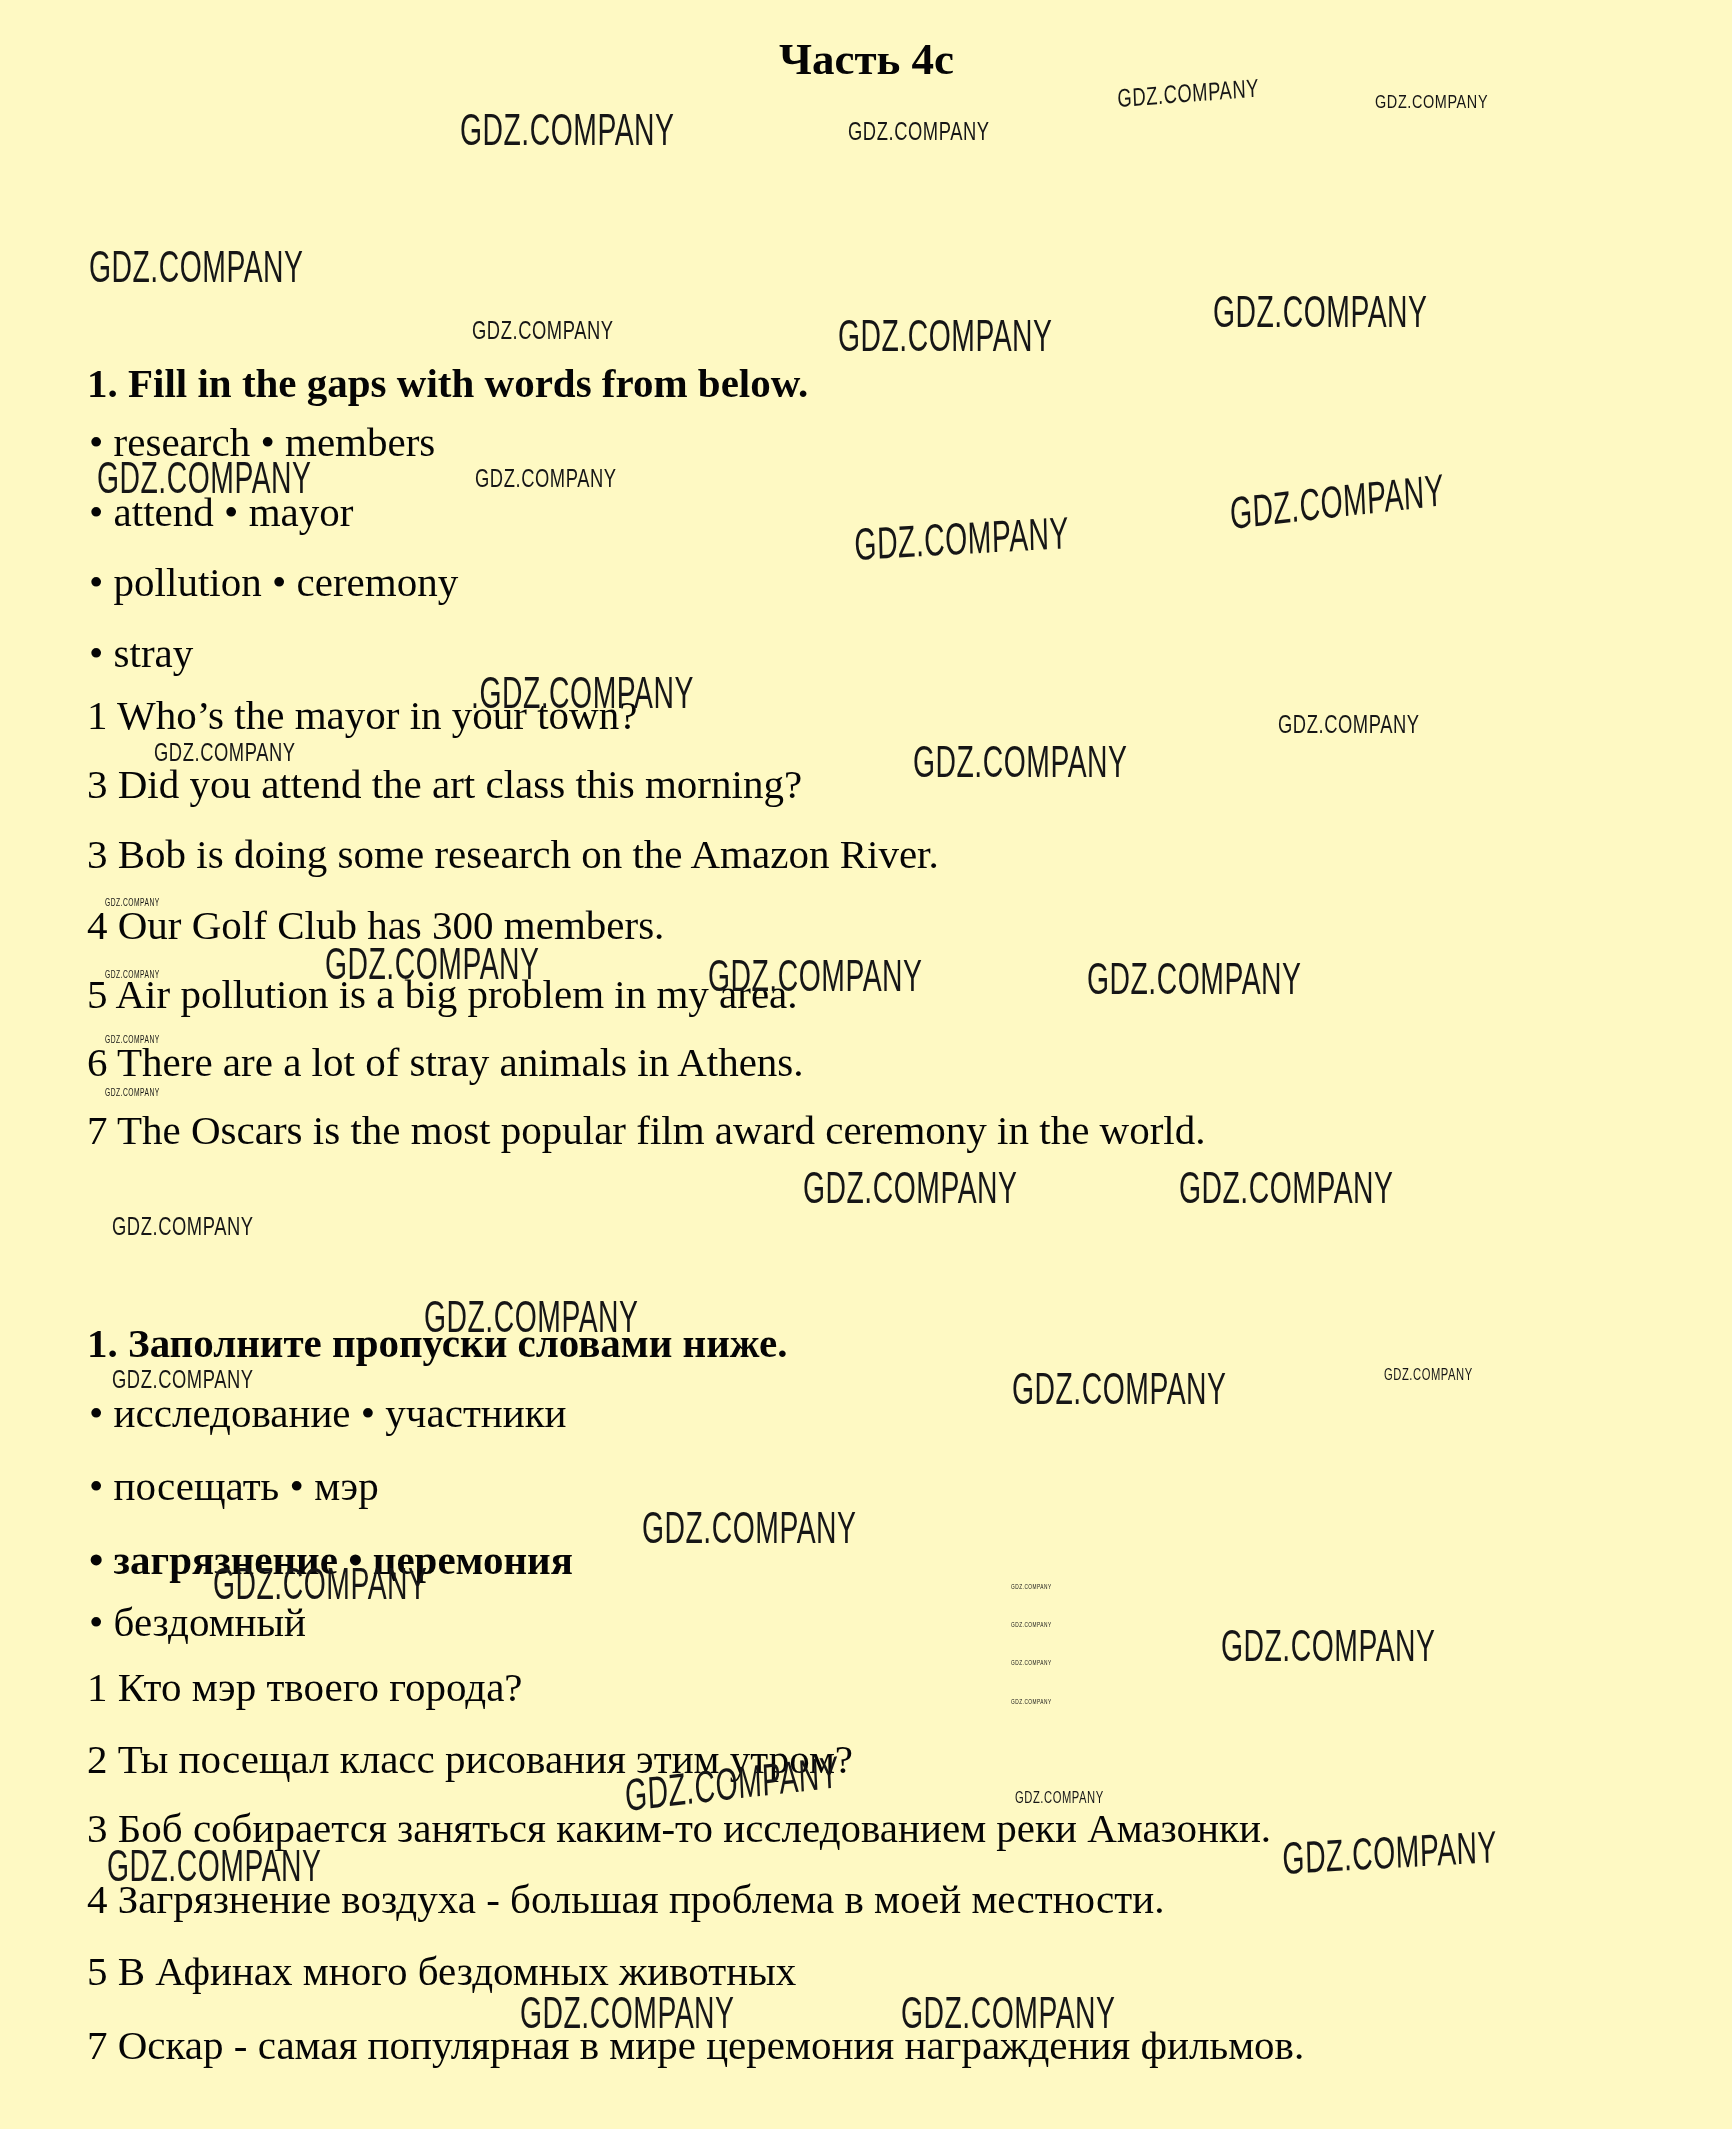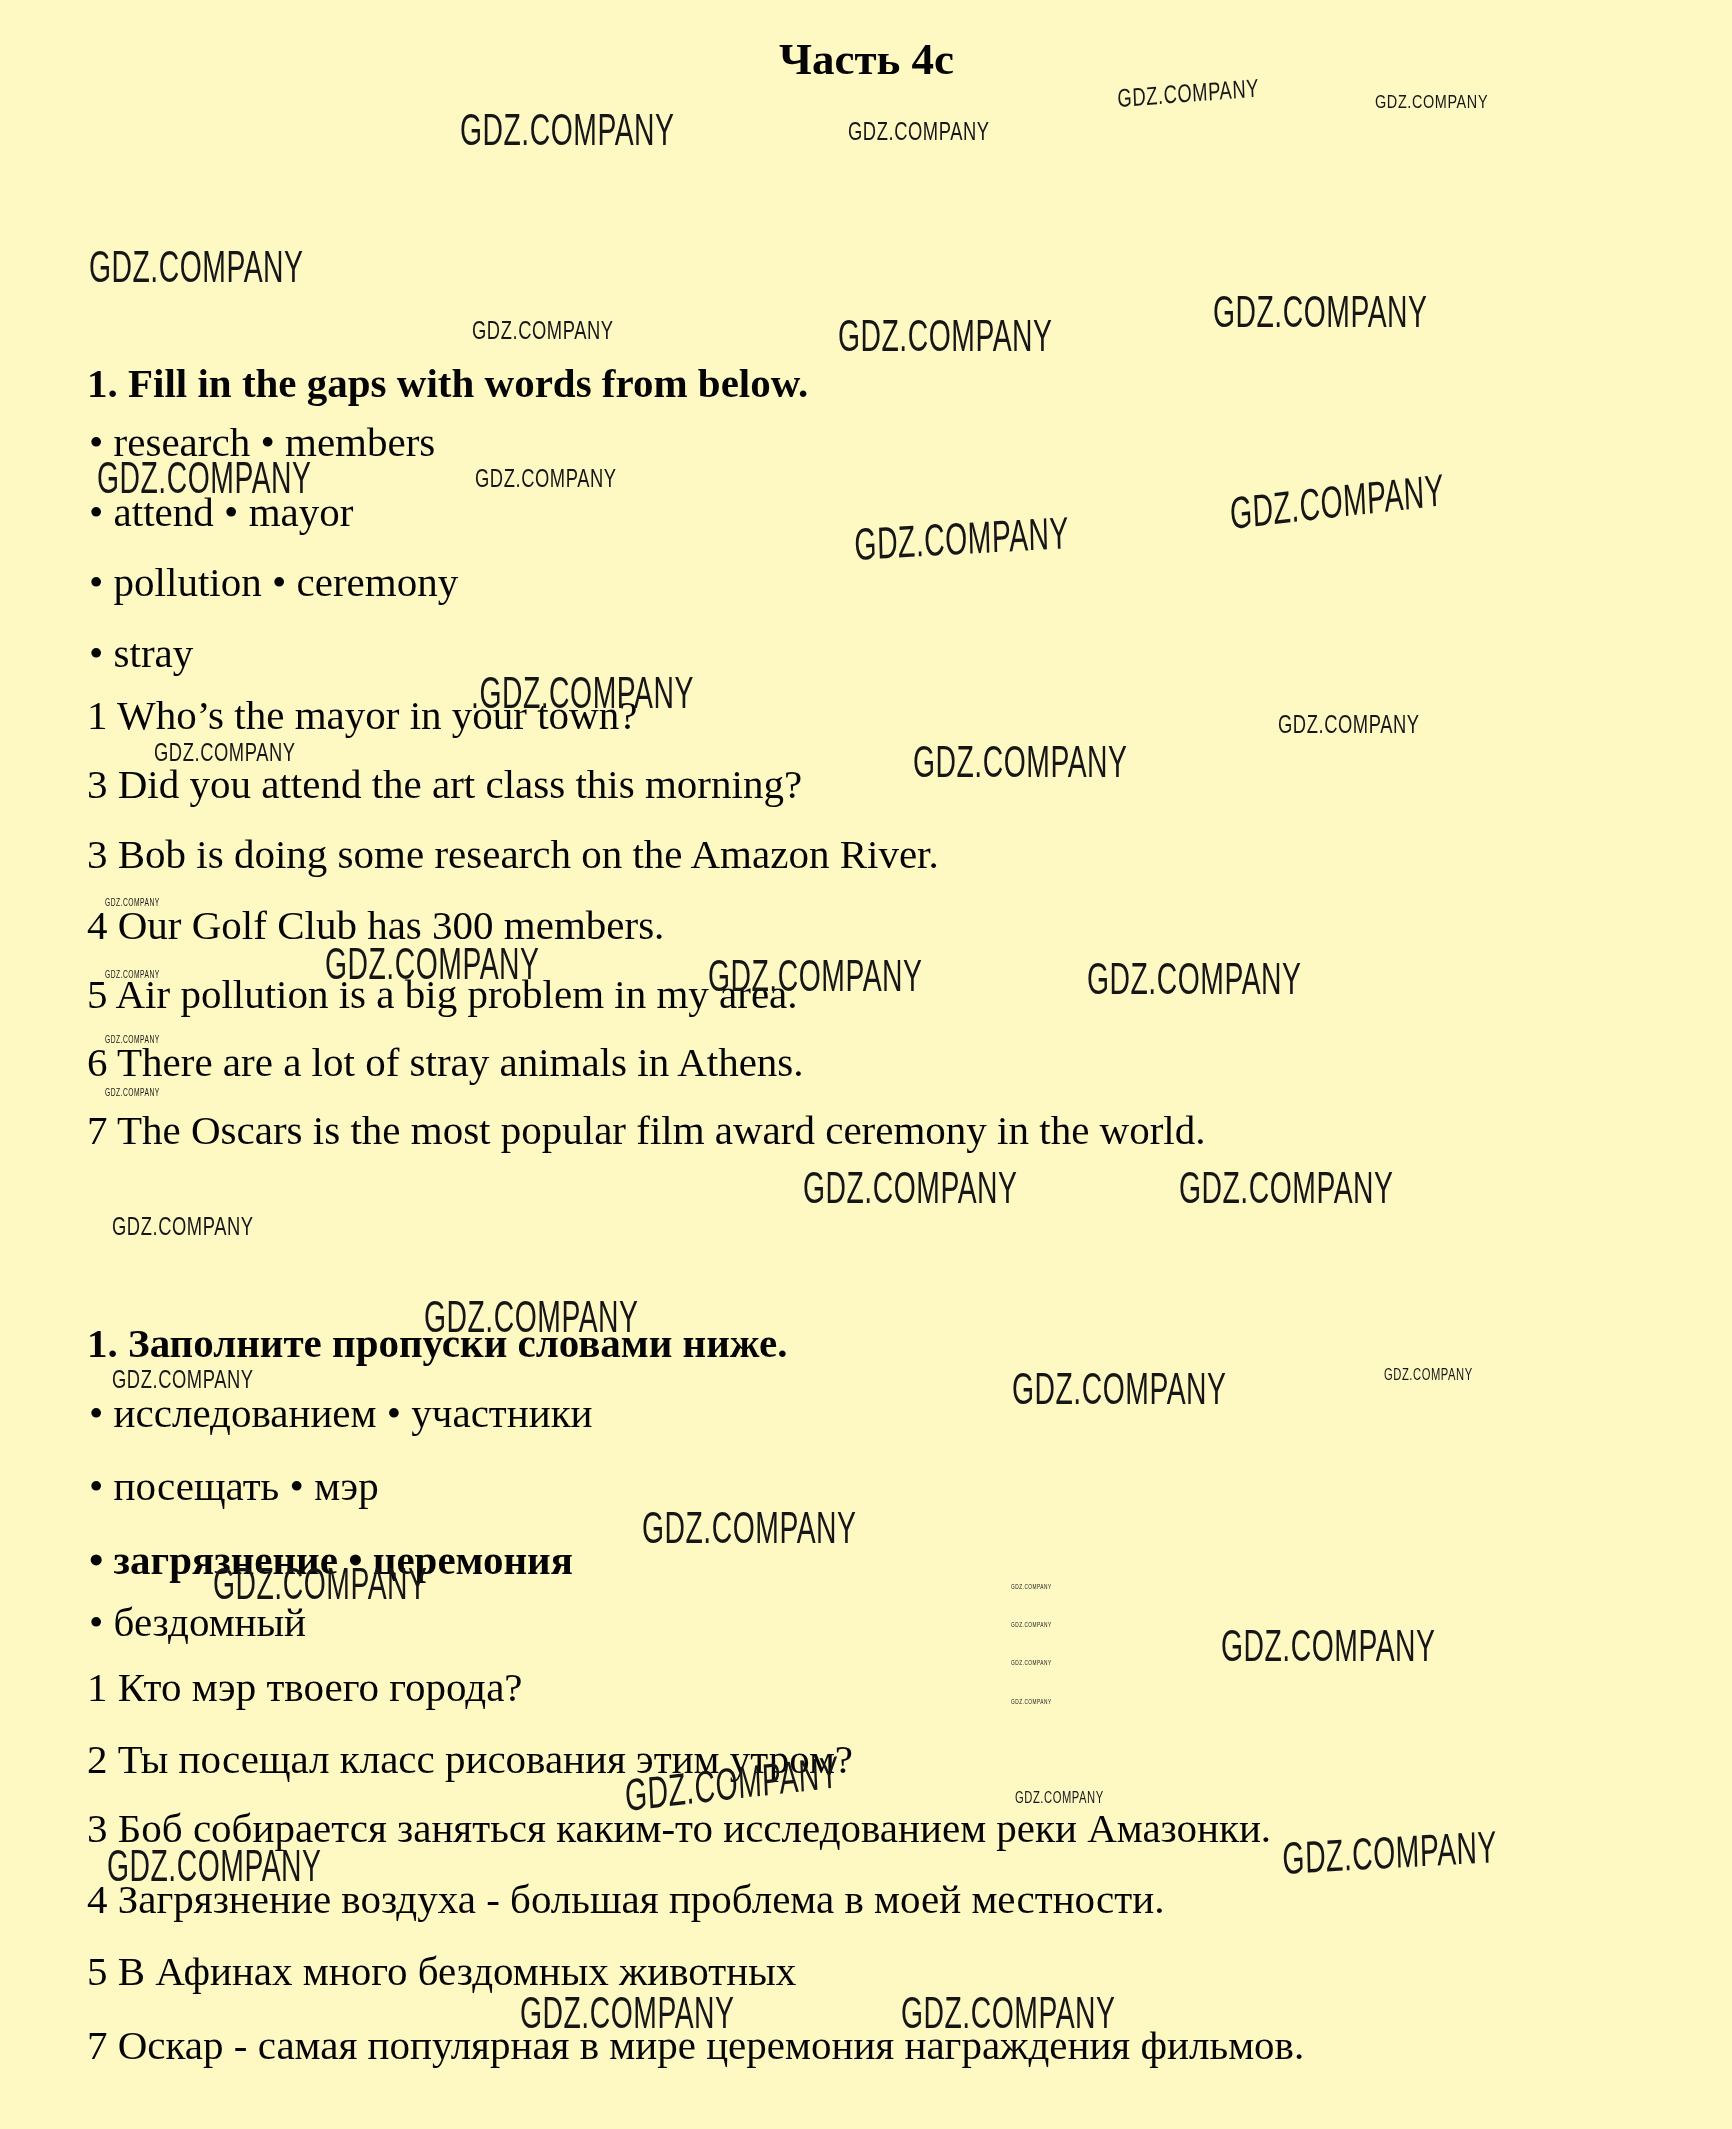--- a/index.html
+++ b/index.html
@@ -51,21 +51,21 @@
       <div class="line" style="top: 562px; left: 89px;">• pollution • ceremony</div>
       <div class="line" style="top: 633px; left: 89px;">• stray</div>
       <div class="line" style="top: 695px; left: 87px;">1 Who’s the mayor in your town?</div>
       <div class="line" style="top: 764px; left: 87px;">3 Did you attend the art class this morning?</div>
       <div class="line" style="top: 834px; left: 87px;">3 Bob is doing some research on the Amazon River.</div>
       <div class="line" style="top: 905px; left: 87px;">4 Our Golf Club has 300 members.</div>
       <div class="line" style="top: 974px; left: 87px;">5 Air pollution is a big problem in my area.</div>
       <div class="line" style="top: 1042px; left: 87px;">6 There are a lot of stray animals in Athens.</div>
       <div class="line" style="top: 1110px; left: 87px;">7 The Oscars is the most popular film award ceremony in the world.</div>
       <div class="line heading" style="top: 1323px; left: 87px;">1. Заполните пропуски словами ниже.</div>
-      <div class="line" style="top: 1393px; left: 89px;">• исследованием • участники</div>
+      <div class="line" style="top: 1393px; left: 89px;">• исследование • участники</div>
       <div class="line" style="top: 1466px; left: 89px;">• посещать • мэр</div>
       <div class="line" style="top: 1540px; left: 89px; font-weight: bold;">• загрязнение • церемония</div>
       <div class="line" style="top: 1602px; left: 89px;">• бездомный</div>
       <div class="line" style="top: 1667px; left: 87px;">1 Кто мэр твоего города?</div>
       <div class="line" style="top: 1739px; left: 87px;">2 Ты посещал класс рисования этим утром?</div>
       <div class="line" style="top: 1808px; left: 87px;">3 Боб собирается заняться каким-то исследованием реки Амазонки.</div>
       <div class="line" style="top: 1879px; left: 87px;">4 Загрязнение воздуха - большая проблема в моей местности.</div>
       <div class="line" style="top: 1951px; left: 87px;">5 В Афинах много бездомных животных</div>
       <div class="line" style="top: 2025px; left: 87px;">7 Оскар - самая популярная в мире церемония награждения фильмов.</div>
     </div>

